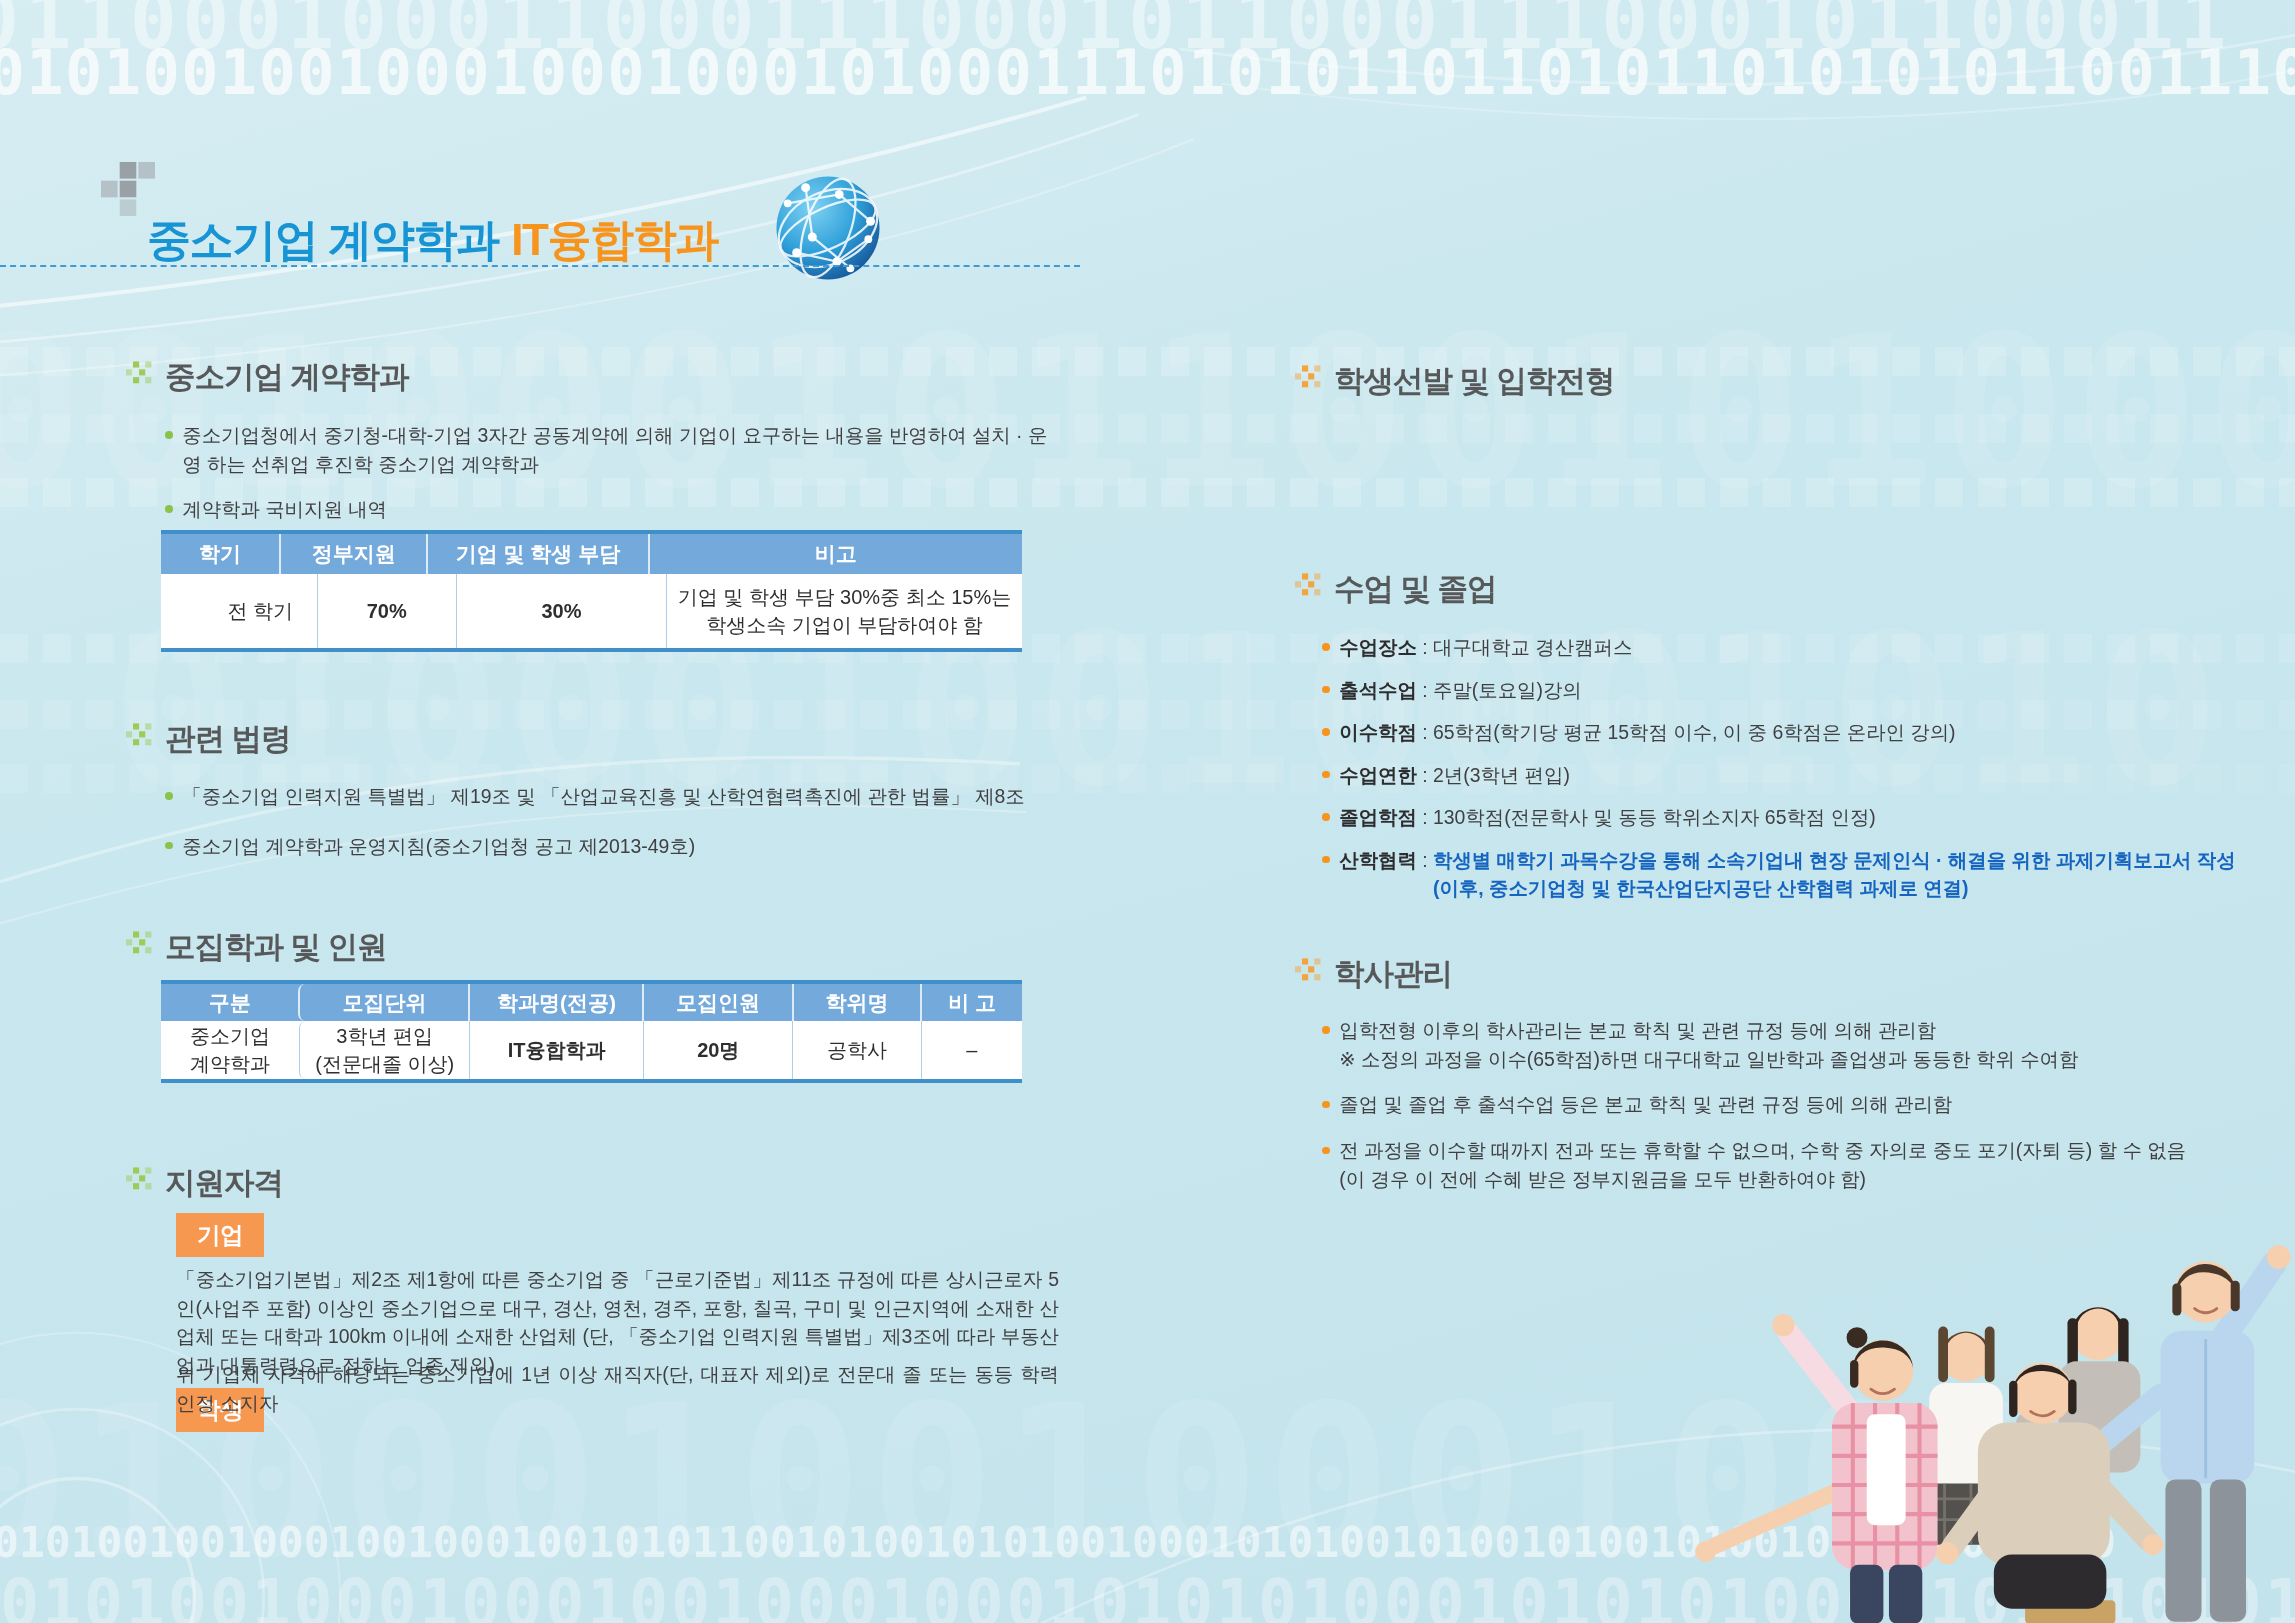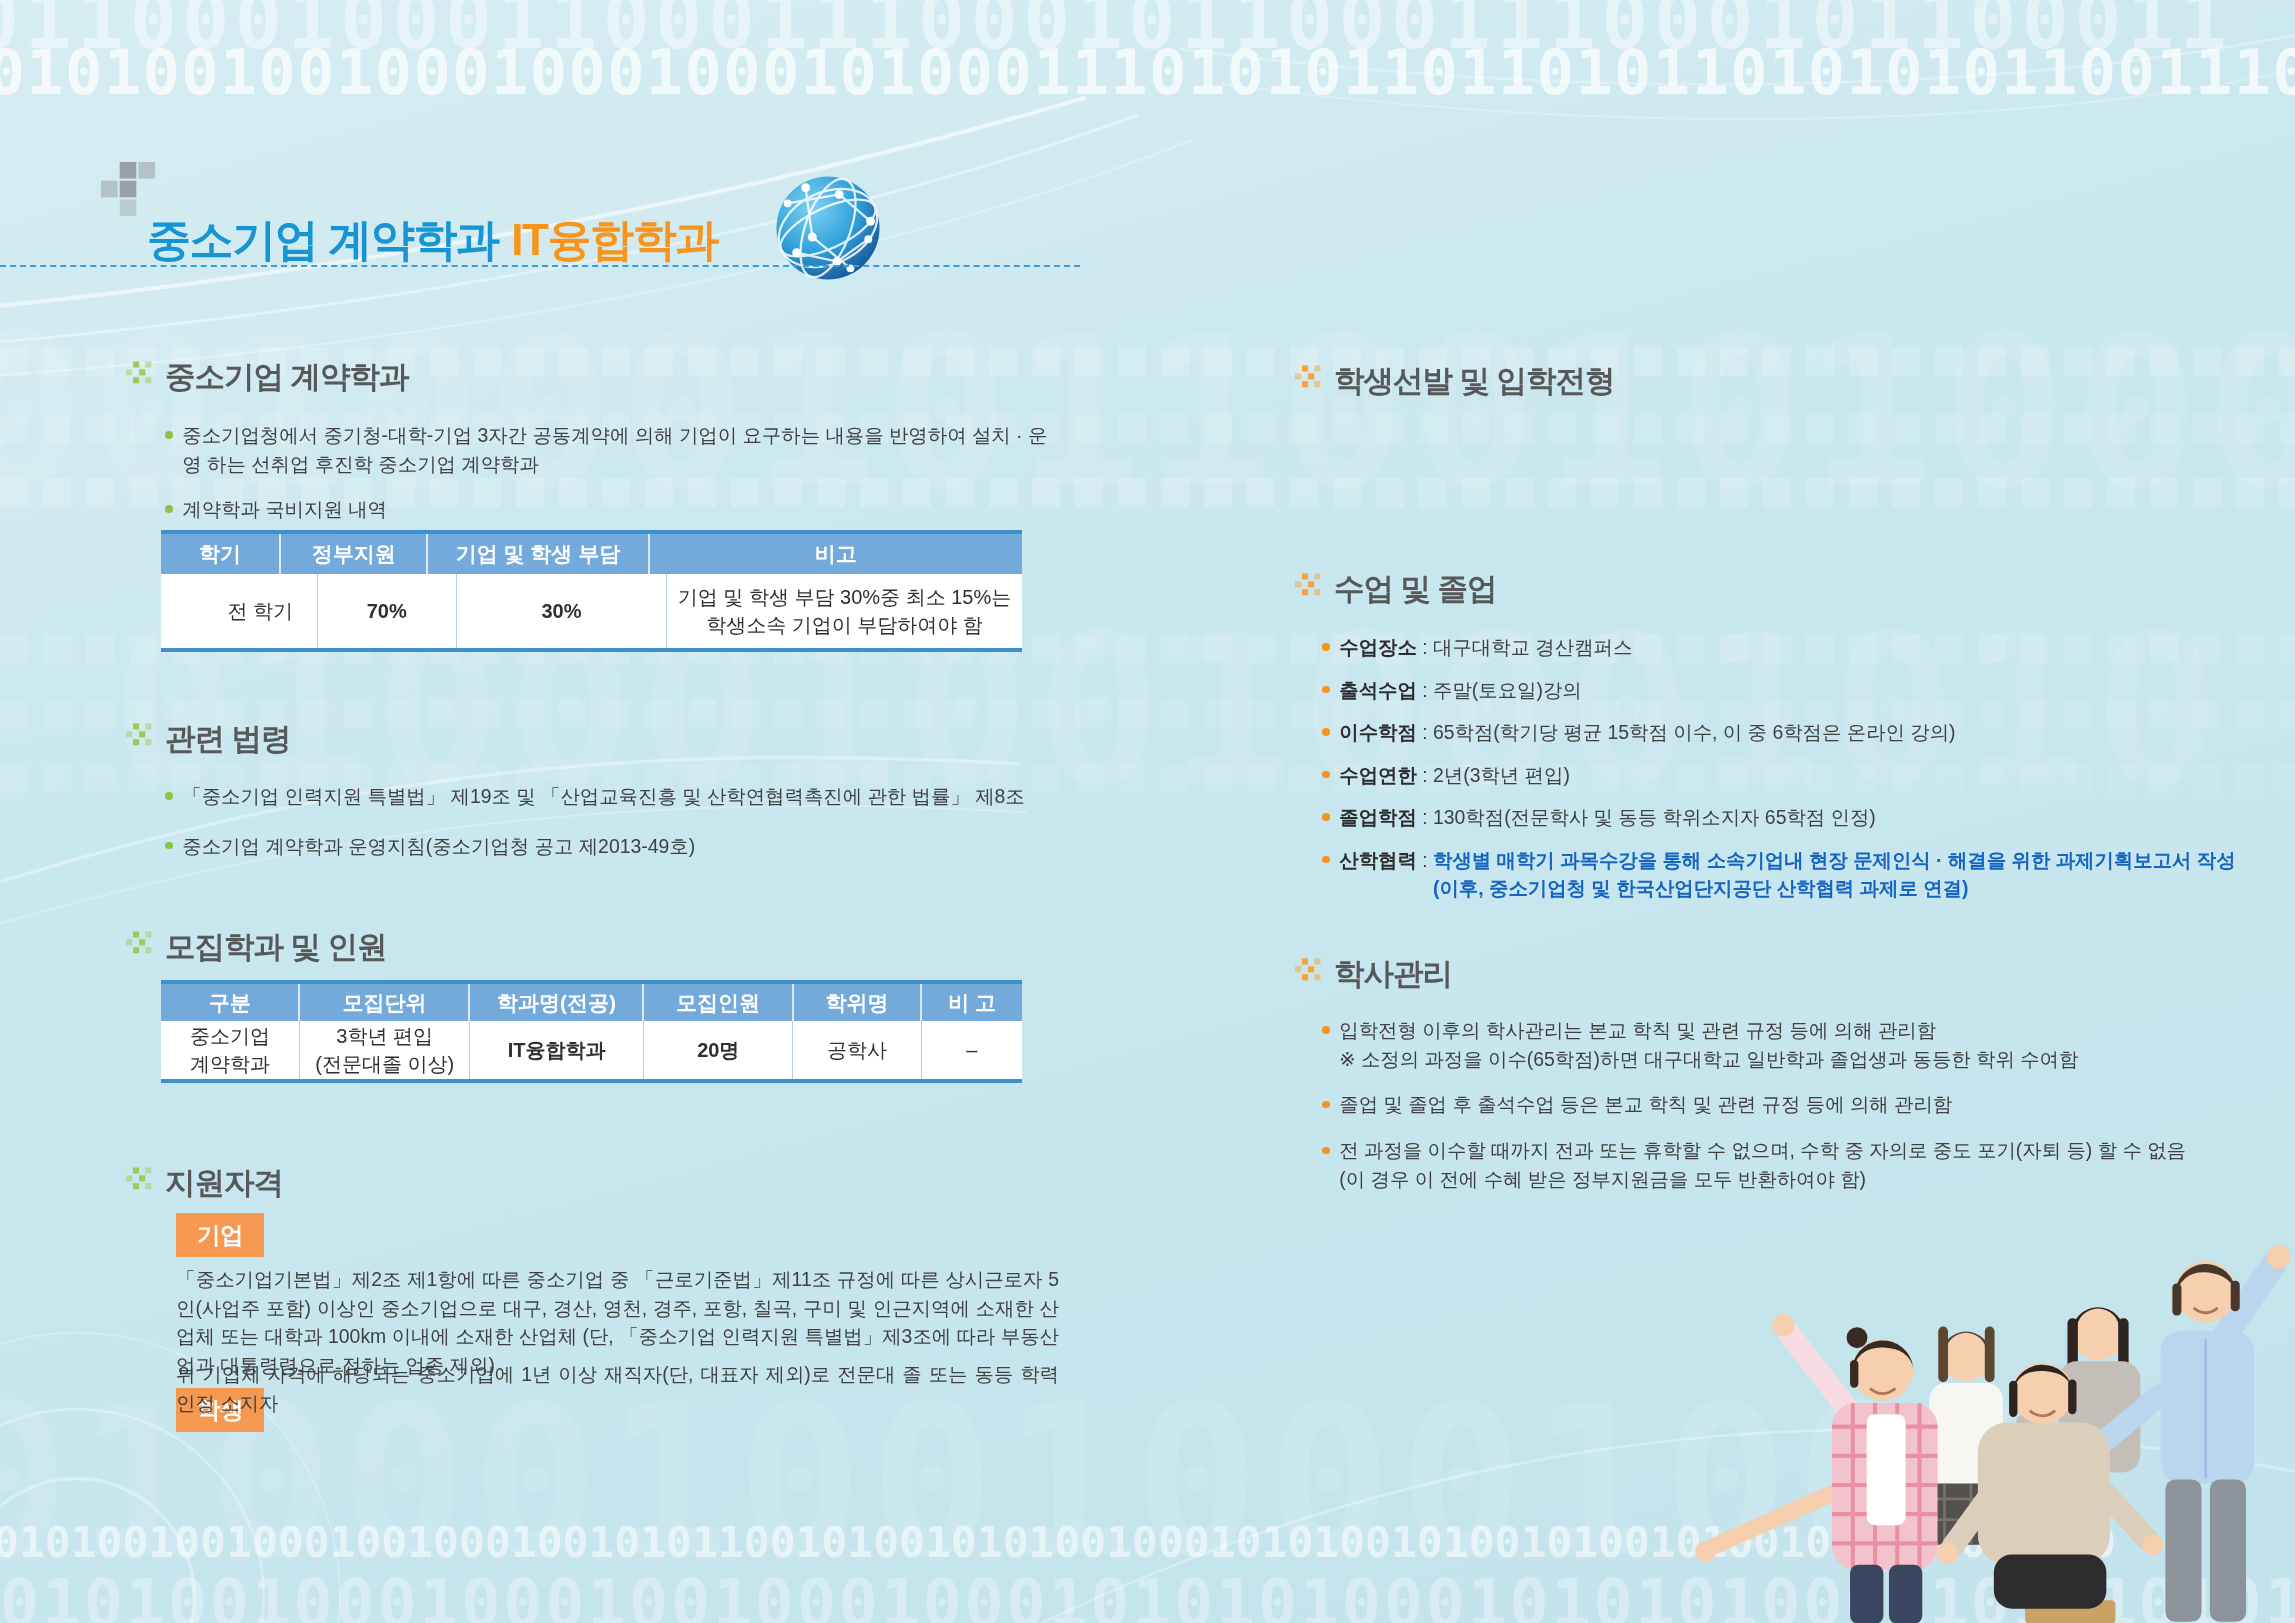--- a/index.html
+++ b/index.html
@@ -41,21 +41,21 @@
   .hcell{display:flex;align-items:center;justify-content:center;color:#fff;font-weight:bold;font-size:21px;border-left:2.1px solid #dcebf7;}
   .hcell:first-child{border-left:none;}
   .brow{display:flex;background:#fff;}
   .bcell{display:flex;align-items:center;justify-content:center;text-align:center;font-size:20px;line-height:28px;color:#2f2f31;border-left:1.4px solid #aecfe9;}
   .bcell:first-child{border-left:none;}
   .bold{font-weight:bold;}
   .t1 .hcell,.t1 .bcell{height:100%;}
   .t1 .hrow{height:40px;} .t1 .brow{height:74px;padding-left:43px;}
   .t2 .hrow{height:37px;} .t2 .brow{height:58px;}
   .c1a{width:119px;} .c1b{width:146px;} .c1c{width:221px;} .c1d{width:375px;}
-  .c2a{width:139px;} .c2b{width:170px;} .c2c{width:174px;} .c2d{width:149px;} .c2e{width:128px;} .c2f{width:101px;}
+  .c2a{width:139px;} .c2b{width:170px;border-radius:7px;} .c2c{width:174px;} .c2d{width:149px;} .c2e{width:128px;} .c2f{width:101px;}
   
   .badge{position:absolute;background:#f79850;color:#fff;font-size:23.6px;font-weight:bold;padding:6.2px 21px;letter-spacing:-0.7px;}
   .para{position:absolute;width:883px;font-size:19.4px;line-height:28.5px;color:#404042;text-align:justify;}
   .students{position:absolute;left:1650px;top:1214px;}
 </style>
 </head>
 <body>
 
 <div id="canvas">
 

